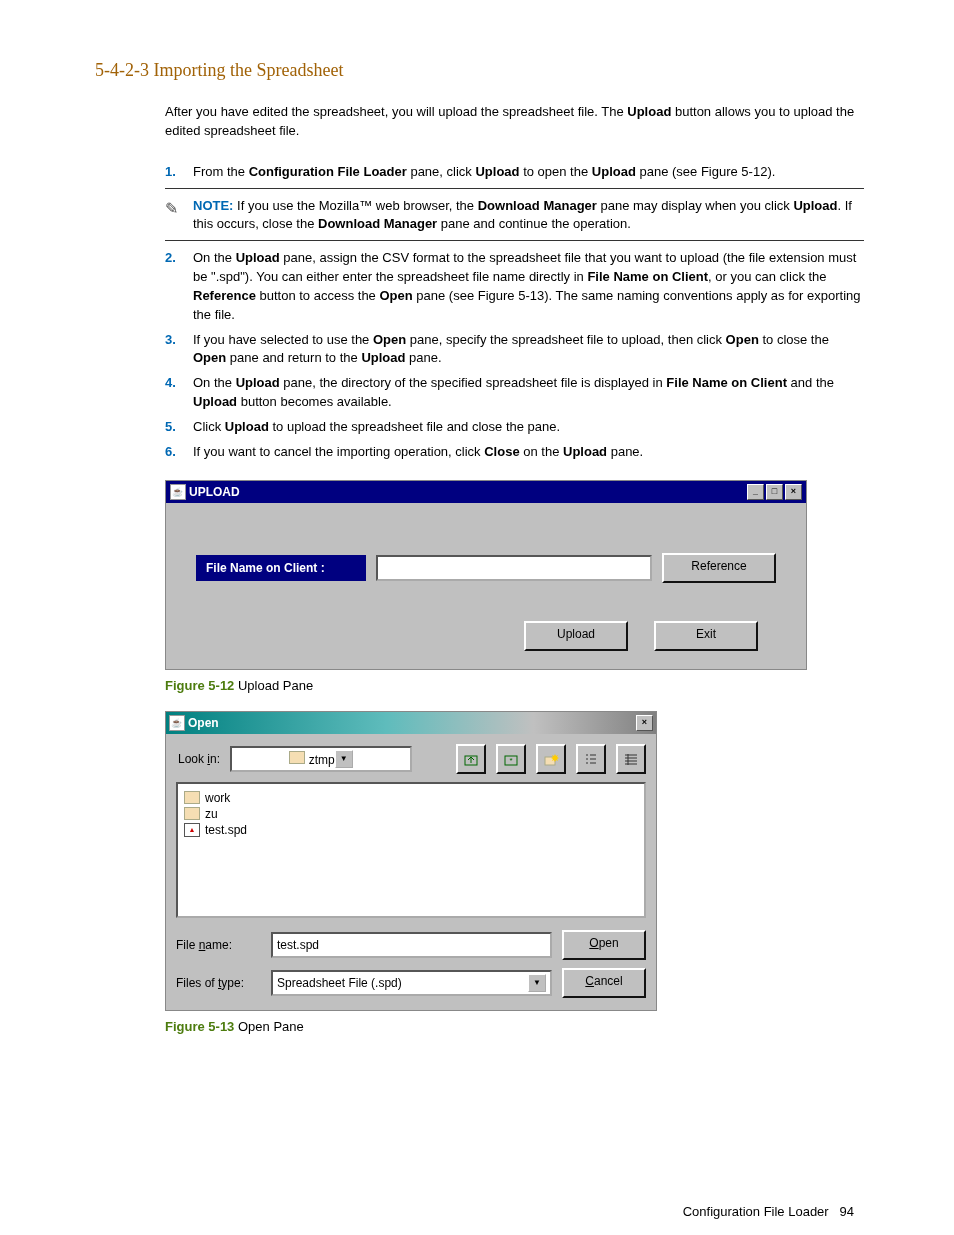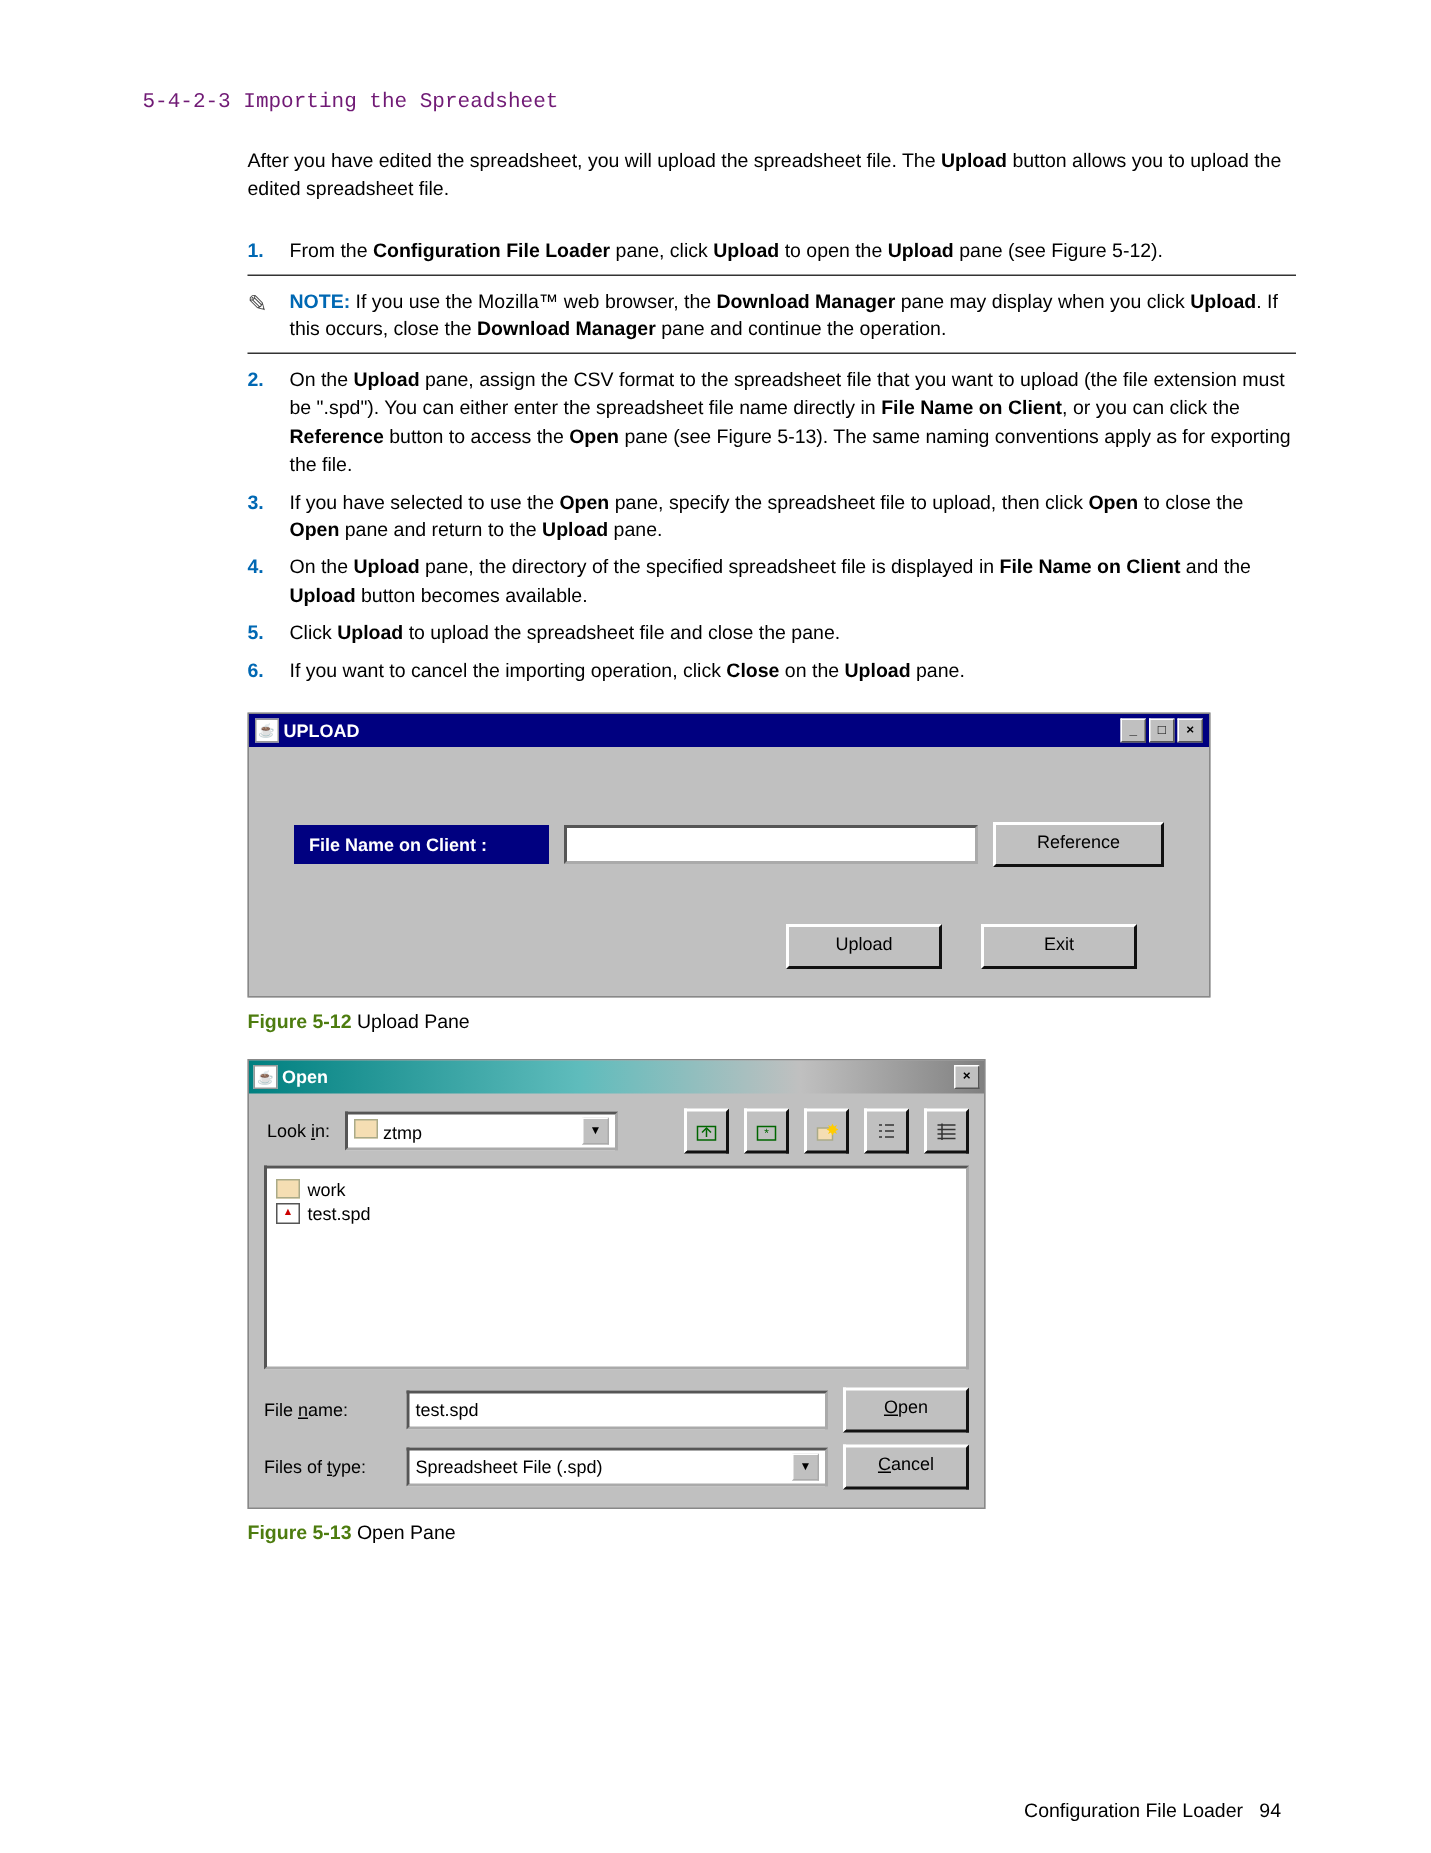--- a/index.html
+++ b/index.html
@@ -8,24 +8,24 @@
     background: #fff;
     font-family: Arial, Helvetica, sans-serif;
     font-size: 13px;
     color: #000;
     width: 954px;
   }
   .page {
     padding: 60px 90px 50px 95px;
   }
   h2.section-title {
-    font-family: Liberation Mono, monospace;
+    font-family: Liberation Serif, serif;
     font-weight: normal;
-    color: #701a75;
-    font-size: 14px;
+    color: #a16207;
+    font-size: 18px;
     margin: 0 0 10px 0;
   }
   .content {
     margin-left: 70px;
   }
   p {
     margin: 22px 0;
     line-height: 1.45;
   }
   .subhead {
@@ -123,21 +123,21 @@
   .open-title {
     height:20px;display:flex;align-items:center;padding:1px 3px;
     background: linear-gradient(90deg, #008080 0%, #5fbcbc 45%, #c0c0c0 75%, #808080 100%);
     color:#fff;font-weight:bold;font-size:12px;
   }
   .open-title .spacer{flex:1;}
   .open-look {
     display:flex;align-items:center;gap:10px;padding:10px 10px 6px 12px;font-size:12px;
   }
   .dd {
-    background:#fff;border:2px inset #aaa;height:22px;display:flex;align-items:center;padding:0 4px;width:170px;justify-content:space-between;
+    background:#fff;border:2px inset #aaa;height:22px;display:flex;align-items:center;padding:0 4px;width:170px;justify-content:center;
   }
   .dd .arrow{background:#c0c0c0;border:1px outset #fff;width:16px;height:16px;display:flex;align-items:center;justify-content:center;font-size:8px;}
   .folder{width:14px;height:11px;display:inline-block;background:#f5deb3;border:1px solid #aa8;}
   .tool-btn{
     width:26px;height:26px;background:#c0c0c0;border:2px outset #fff;border-right-color:#666;border-bottom-color:#666;display:flex;align-items:center;justify-content:center;font-size:11px;color:#003;
   }
   .tool-btn svg{width:16px;height:16px;}
   .file-area{
     background:#fff;border:2px inset #aaa;margin:2px 10px 8px 10px;height:120px;padding:6px;font-size:12px;
   }
@@ -283,20 +283,24 @@
               </g>
             </svg>
           </div>
       </div>
       <div class="file-area">
         <div class="file-item">
             <span class="folder"></span>
             <span>work</span>
           </div>
         <div class="file-item">
+            <span class="folder"></span>
+            <span>zu</span>
+          </div>
+        <div class="file-item">
             <span class="file-icon">▲</span>
             <span>test.spd</span>
           </div>
       </div>
       <div class="open-row">
         <span class="lab"><span>File </span><span class="u">n</span><span>ame:</span></span>
         <div class="field">test.spd</div>
         <div class="win-btn"><span class="u">O</span><span>pen</span></div>
       </div>
       <div class="open-row" style="padding-bottom:12px;">

